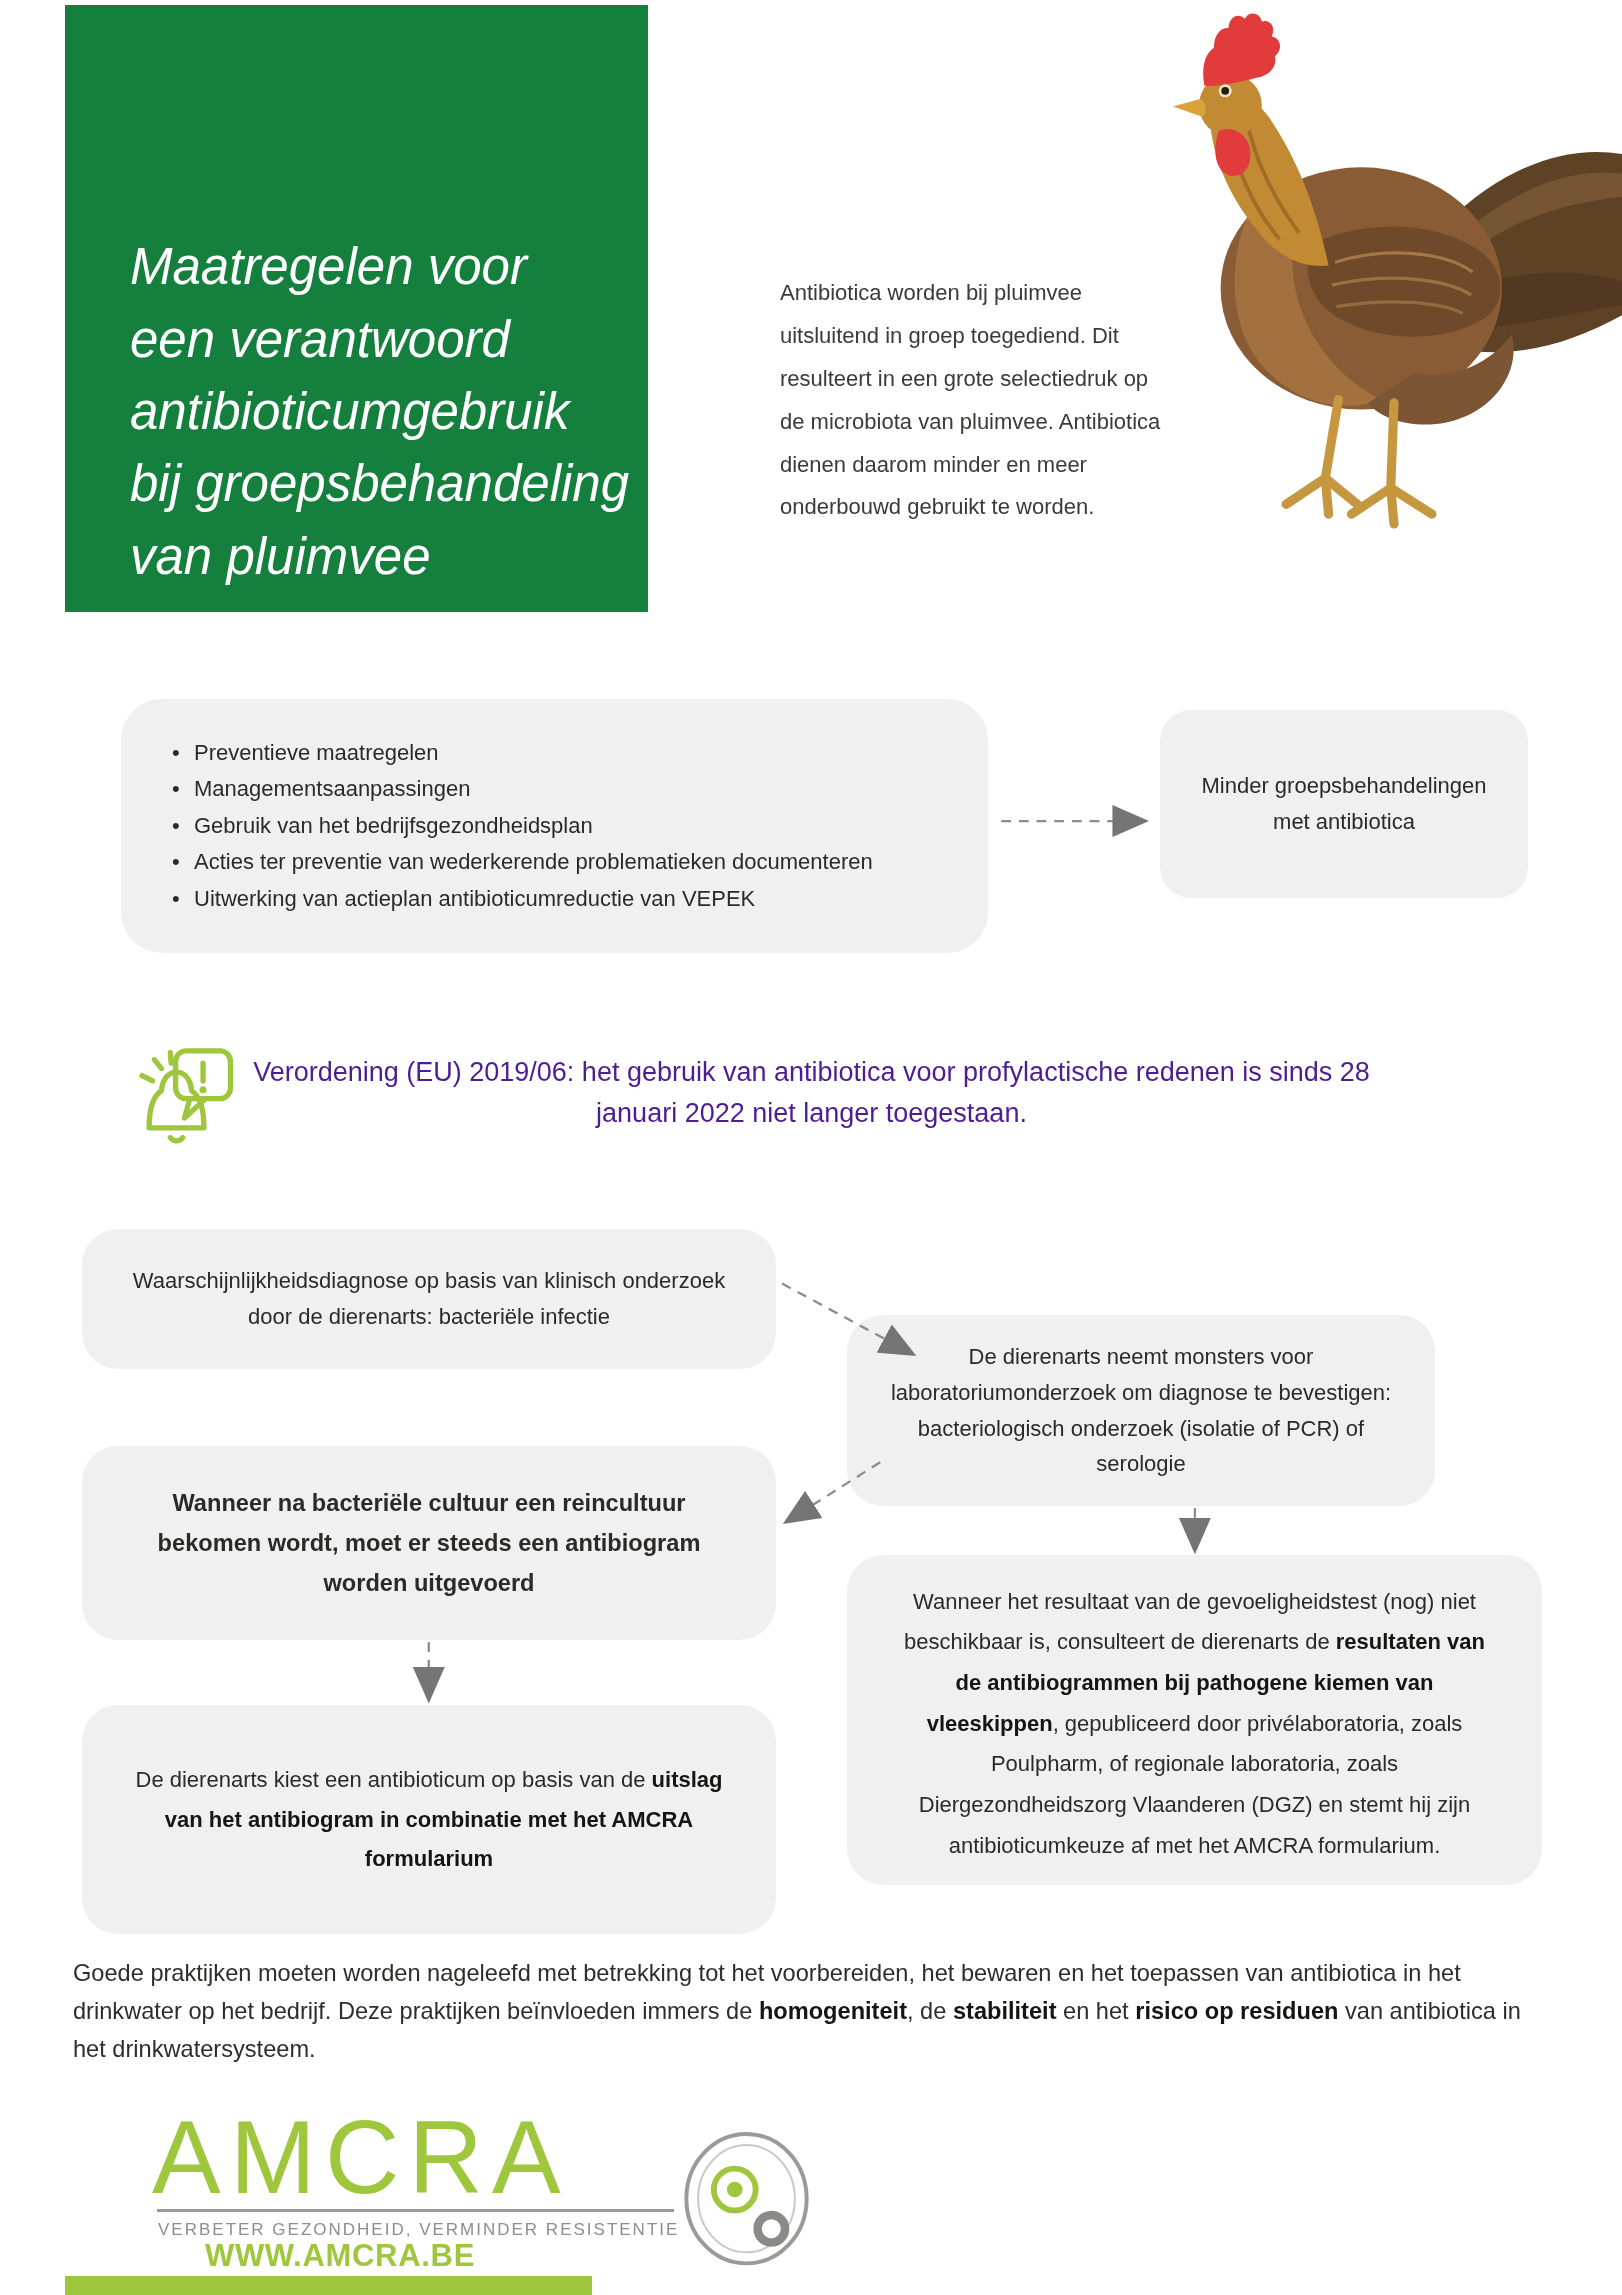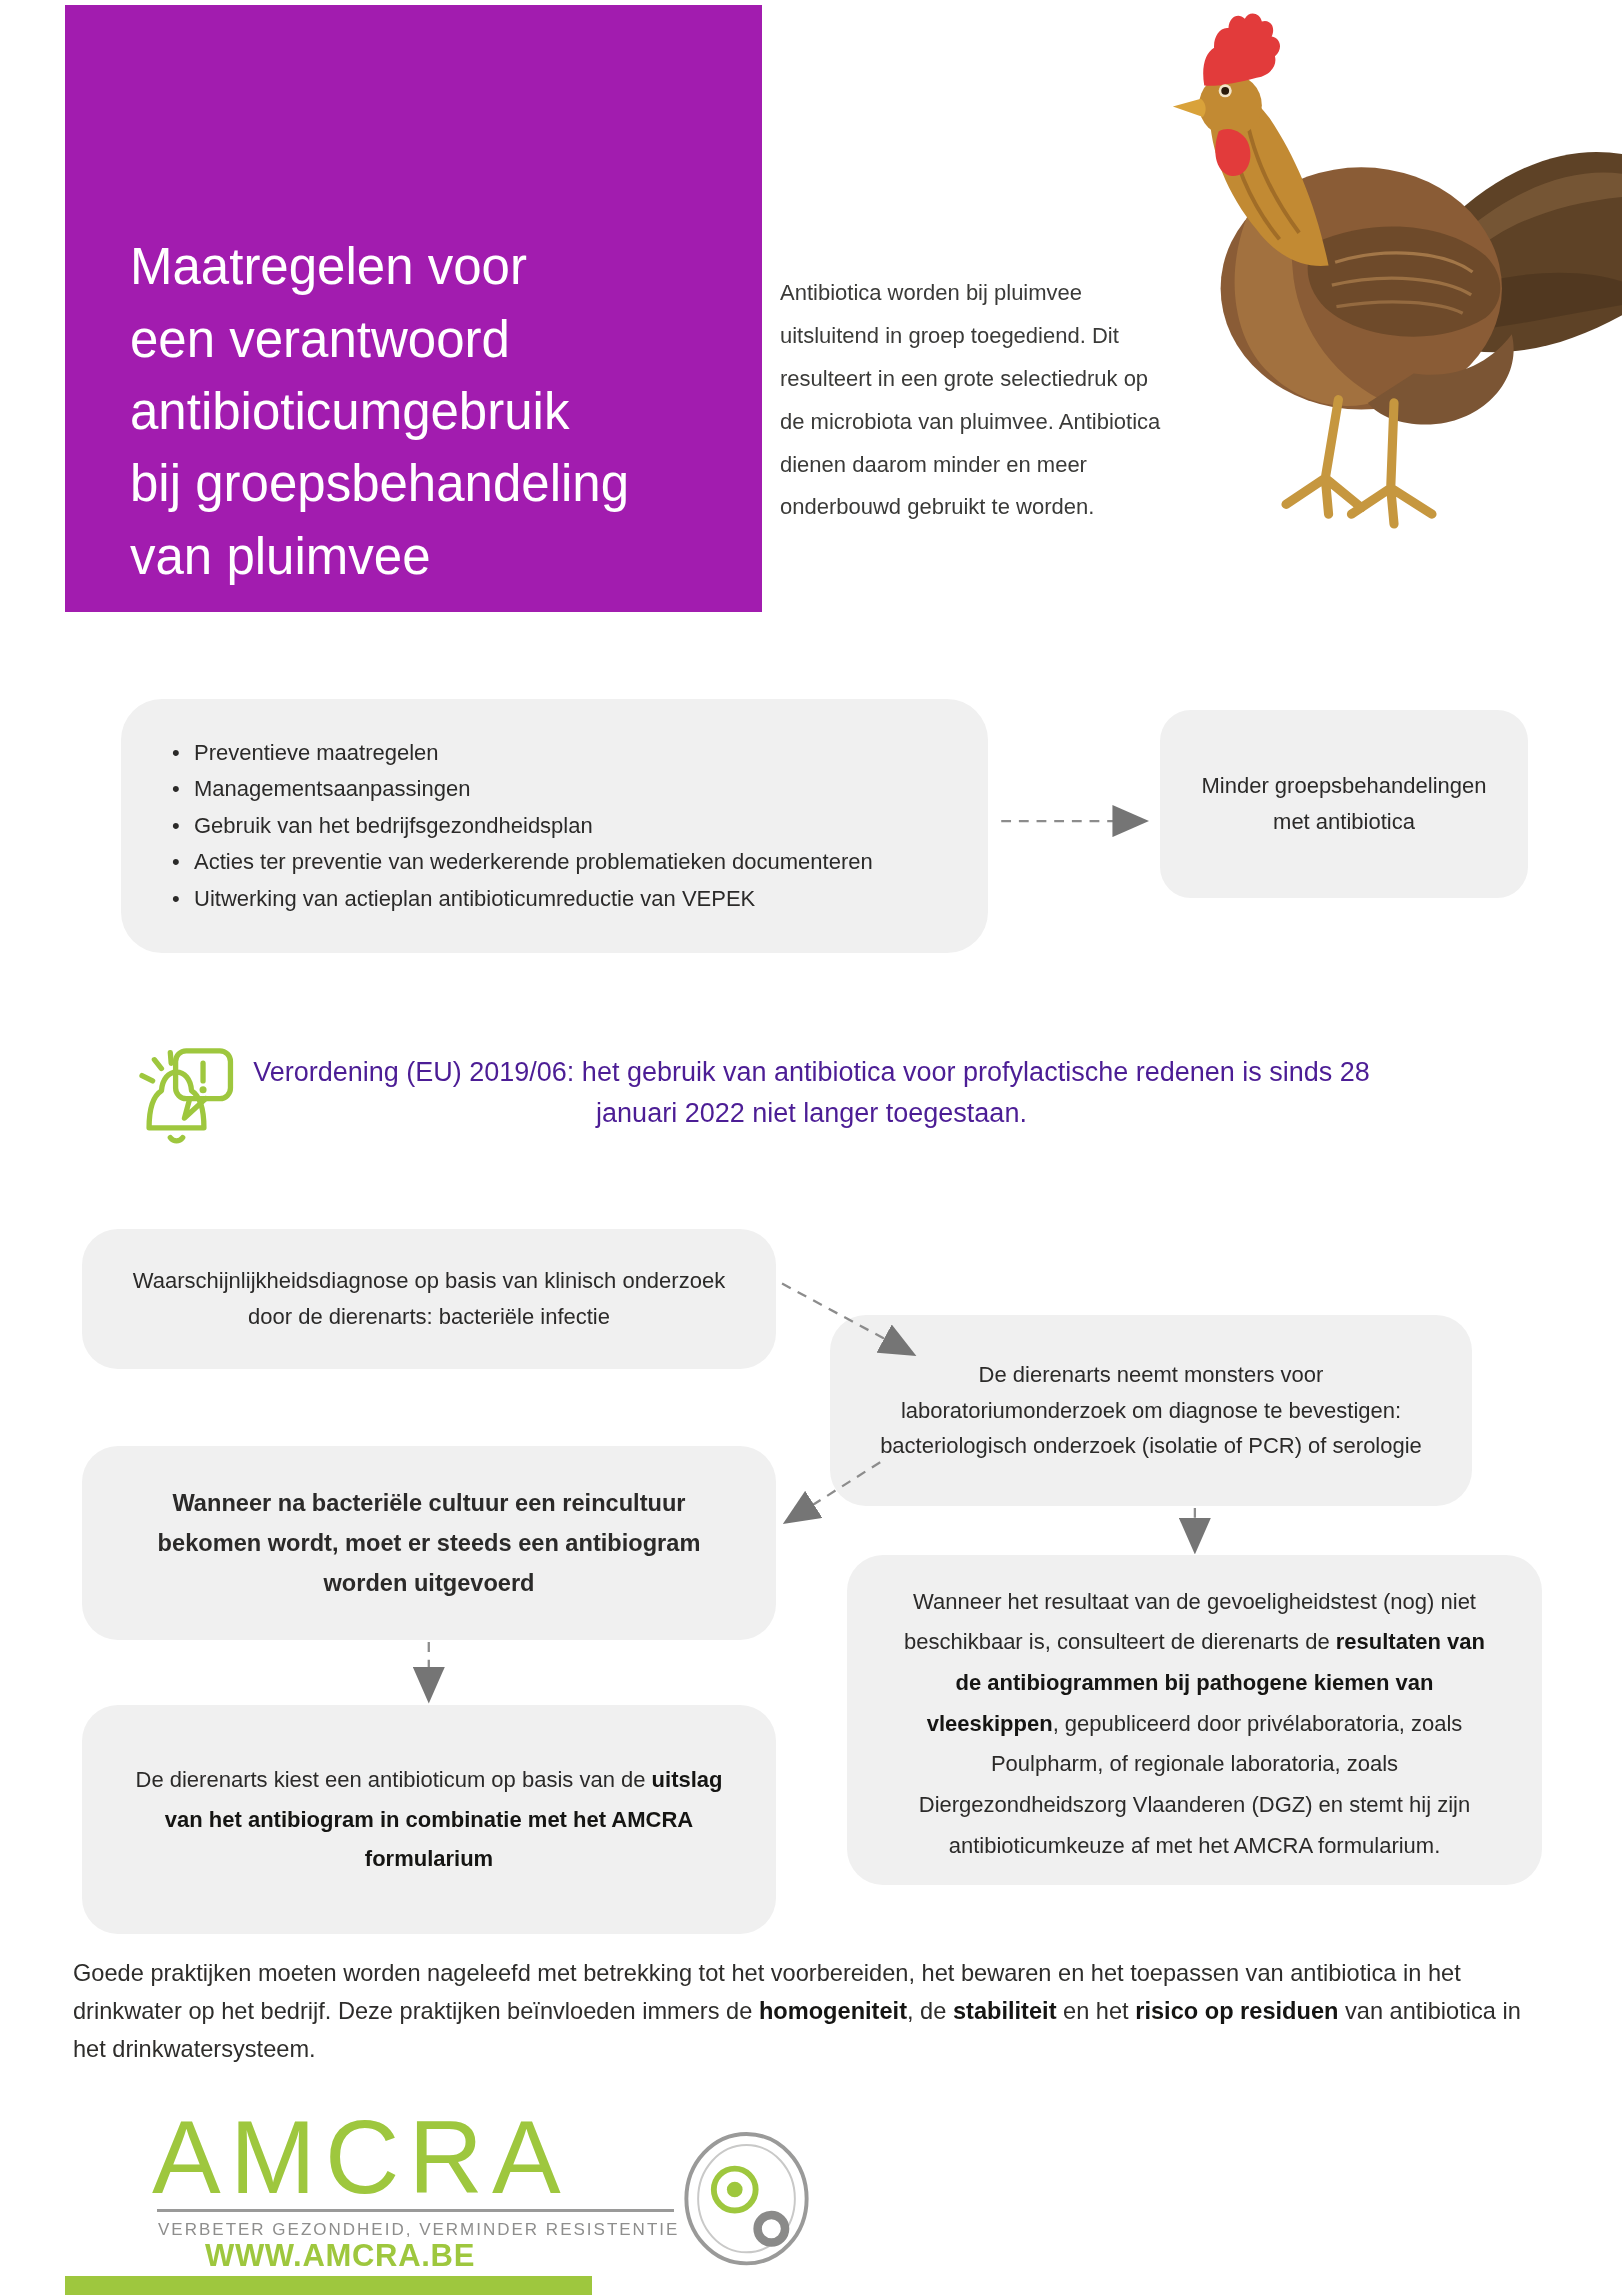--- a/index.html
+++ b/index.html
@@ -1,39 +1,39 @@
 <!DOCTYPE html>
 <html style="font-size:10.5px"><head>
 <meta charset="utf-8">
 <style>
   html,body{margin:0;padding:0;background:#fff;}
   #page{
     position:relative;width:1623px;height:2295px;background:#ffffff;
     font-family:"Liberation Sans", sans-serif;color:#2B2A29;overflow:hidden;
   }
   
-  .green-block{position:absolute;left:65px;top:5.2px;width:697px;height:607px;background:#a21caf;}
+  .green-block{position:absolute;left:65px;top:5.2px;width:583px;height:607px;background:#15803d;font-style:italic;}
   .title{position:absolute;left:65px;top:226px;color:#ffffff;font-size:51px;font-weight:300;line-height:1.42;letter-spacing:0px;}
   .intro{position:absolute;left:780px;top:272px;width:393px;font-size:22px;line-height:1.95;color:#3a3a38;font-weight:300;}
   .chicken{position:absolute;left:1165px;top:6.5px;width:458px;height:589px;}
   
   .gbox{position:absolute;background:#F0F0F0;border-radius:36px;display:flex;align-items:center;justify-content:center;text-align:center;}
   .gbox .inner{width:88%;font-size:22px;line-height:1.62;font-weight:300;}
   
   .prevention{left:121px;top:699px;width:867px;height:254px;border-radius:41px;justify-content:flex-start;text-align:left;}
   .prevention .inner{width:auto;padding-left:47px;padding-right:19.6px;}
   .bullet-list div{position:relative;padding-left:26px;line-height:1.66;font-size:22px;}
   .bullet-list div::before{content:"•";position:absolute;left:3.9px;top:0;font-size:22px;color:#2B2A29;}
   .outcome{left:1160px;top:710px;width:368px;height:188px;border-radius:31px;}
   
   .alert-text{position:absolute;left:229px;top:1052px;width:1165px;text-align:center;font-size:27px;line-height:1.52;color:#4c1d95;font-weight:300;}
   .alert-icon{position:absolute;left:134px;top:1042px;width:108px;height:115px;}
   
   .box-diagnosis{left:82px;top:1229px;width:694px;height:140px;}
-  .box-sampling{left:830px;top:1315px;width:642px;height:191px;}
+  .box-sampling{left:847px;top:1315px;width:588px;height:191px;}
   .box-antibiogram{left:82px;top:1446px;width:694px;height:194px;}
   .box-antibiogram .inner{font-weight:bold;font-size:23.6px;line-height:1.7;}
   .box-results{left:847px;top:1555px;width:695px;height:330px;}
   .box-results .inner{line-height:1.85;margin-top:8px;}
   .box-choice{left:82px;top:1705px;width:694px;height:229px;}
   .box-choice .inner{line-height:1.8;}
   .gbox b{font-weight:bold;color:#151513;}
   
   .bottom-par{position:absolute;left:73px;top:1955px;width:1485px;font-size:23.6px;line-height:1.6;font-weight:300;color:#2e2d2b;}
   .bottom-par b{font-weight:bold;color:#151513;}

